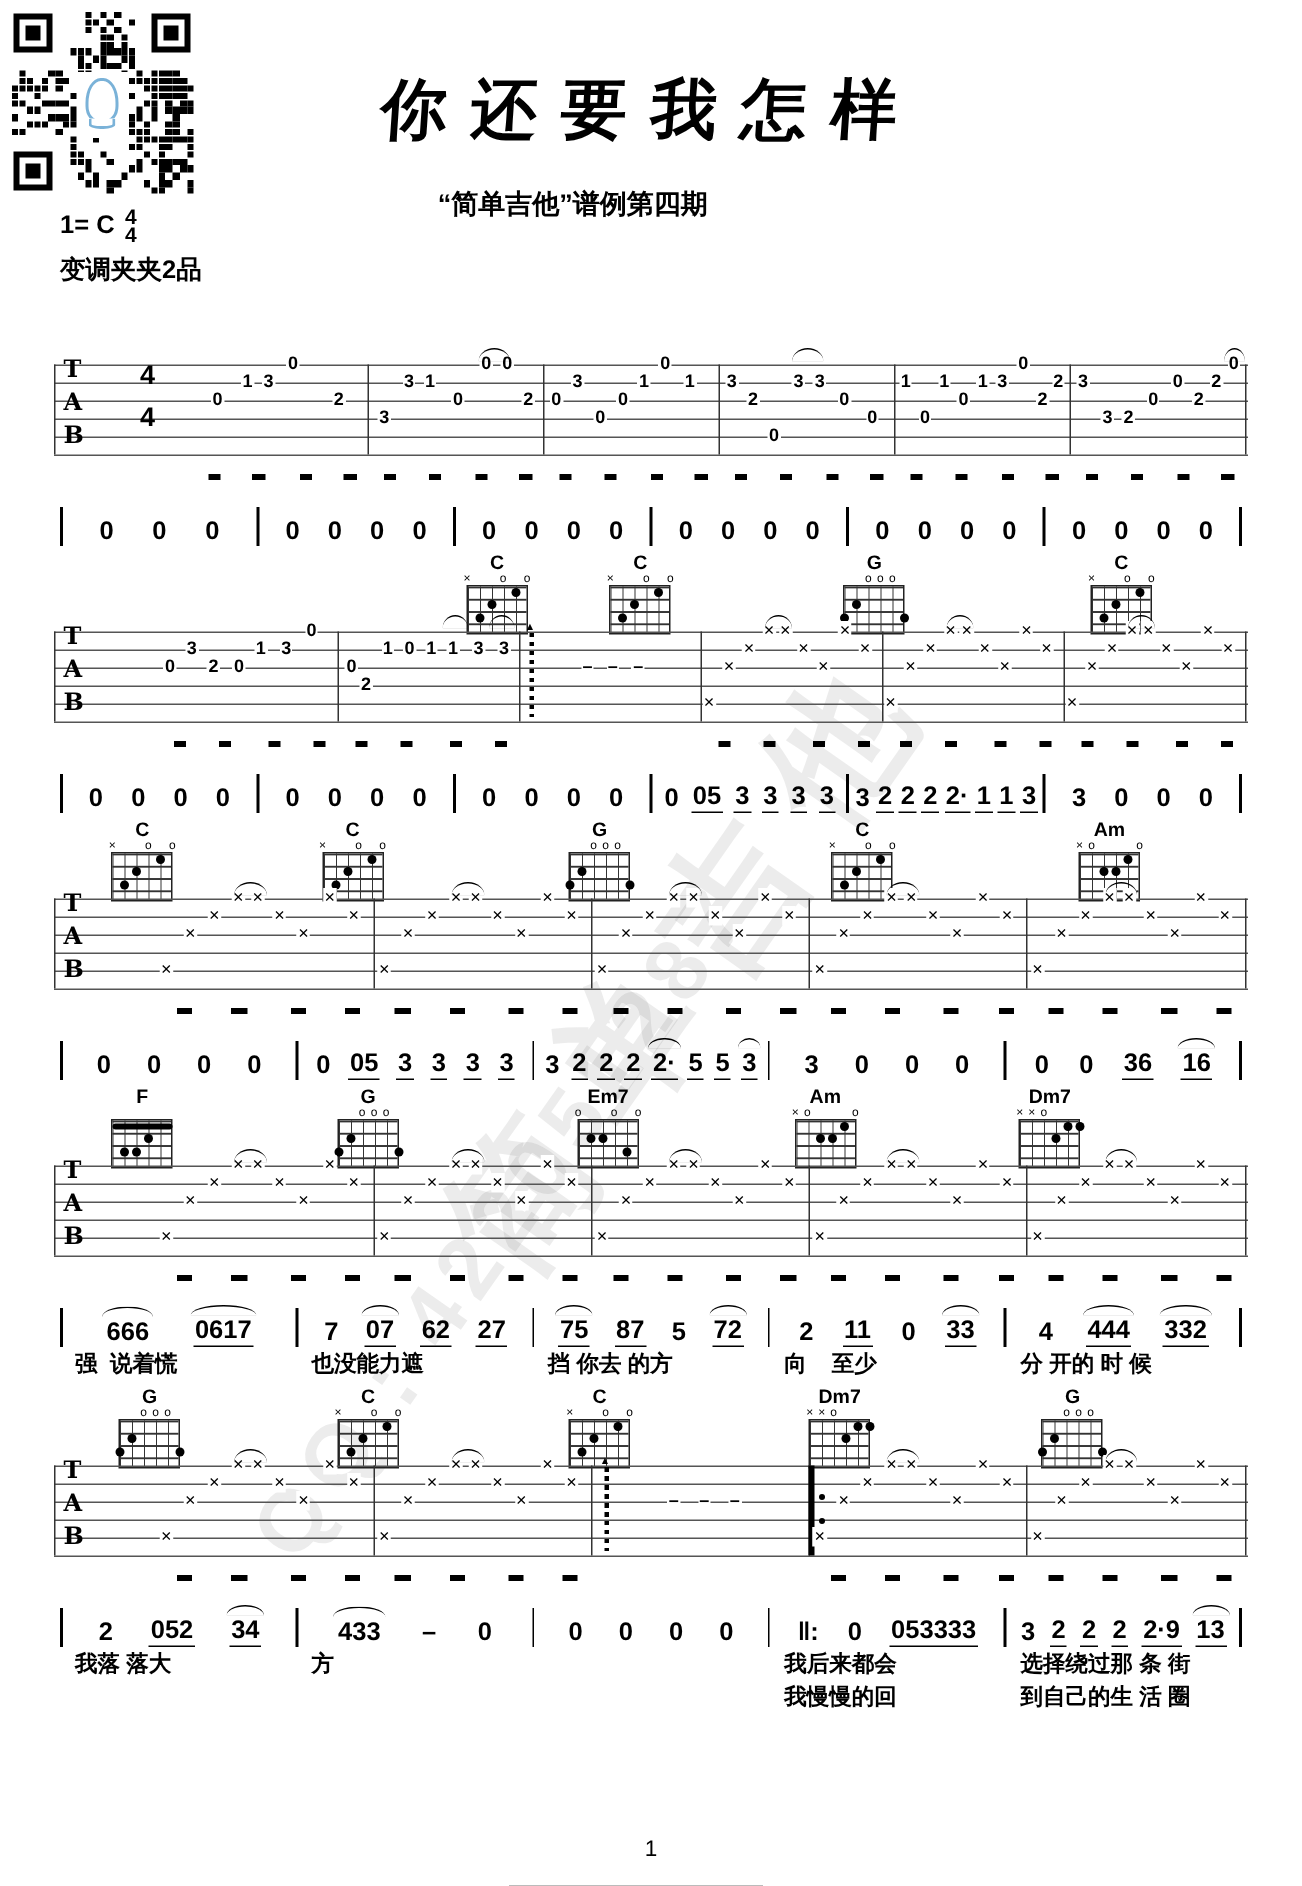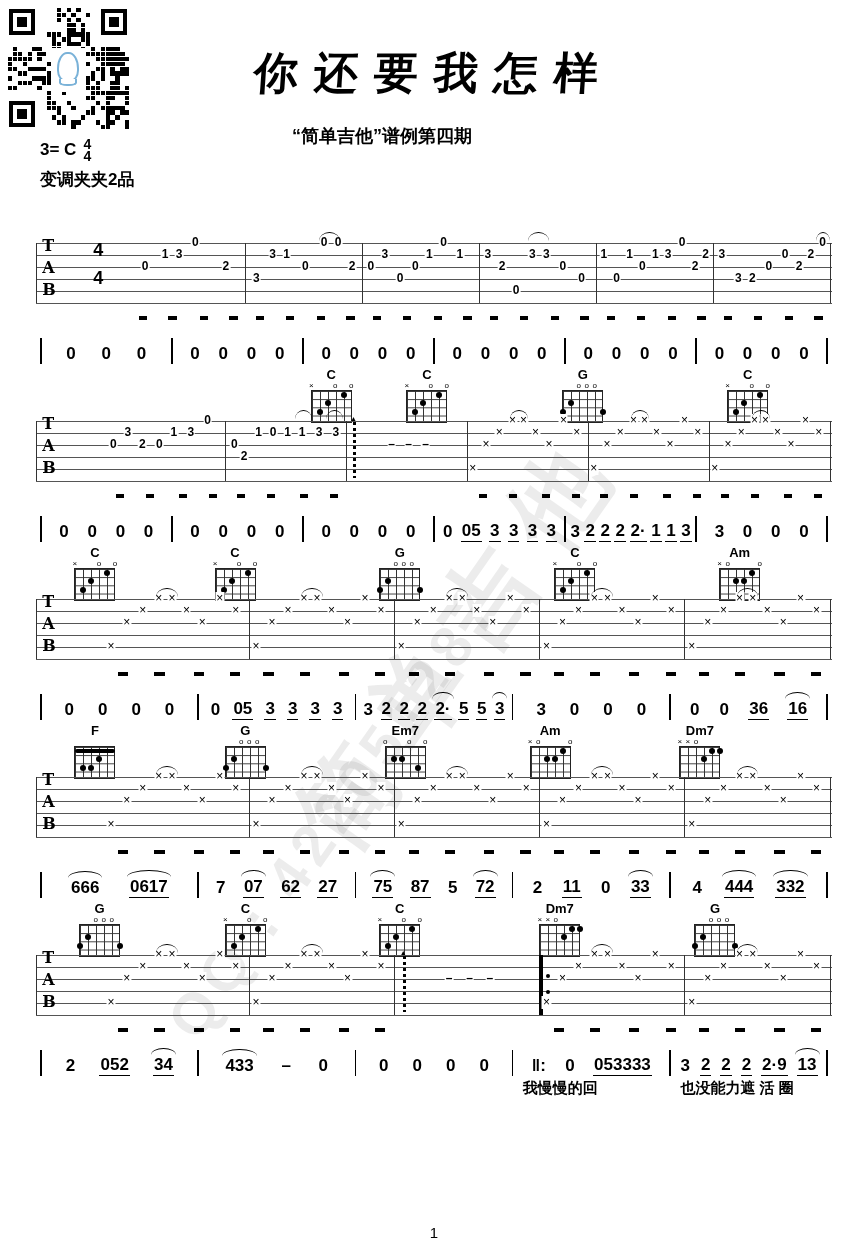--- a/index.html
+++ b/index.html
@@ -267,21 +267,21 @@
       <div class="cell" style="left: 63.44px; top: 117.12px; width: 4.28px; height: 4.28px;"></div>
       <div class="cell" style="left: 92.72px; top: 117.12px; width: 4.28px; height: 4.28px;"></div>
       <div class="cell" style="left: 97.6px; top: 117.12px; width: 4.28px; height: 4.28px;"></div>
       <div class="cell" style="left: 117.12px; top: 117.12px; width: 4.28px; height: 4.28px;"></div>
       <div class="finder" style="left: 1px; top: 1px;"></div>
       <div class="finder" style="left: 93px; top: 1px;"></div>
       <div class="finder" style="left: 1px; top: 93px;"></div>
     </div>
 
   <div class="keyline">
-    <span>3= C</span>
+    <span>1= C</span>
     <span class="frac">
       <span>4</span>
       <span>4</span>
     </span>
   </div>
   <div class="capo">变调夹夹2品</div>
 
   <div class="title">你还要我怎样</div>
   <div class="subtitle">“简单吉他”谱例第四期</div>
 
@@ -1001,20 +1001,27 @@
             <span class="jtok u">33<span class="tarc"></span></span>
           </div>
           <div class="jbar"></div>
           <div class="jm">
             <span class="jtok">4</span>
             <span class="jtok u">444<span class="tarc"></span></span>
             <span class="jtok u">332<span class="tarc"></span></span>
           </div>
           <div class="jbar"></div>
         </div>
+        <div class="lrow">
+          <div class="lc">强  说着慌</div>
+          <div class="lc">也没能力遮</div>
+          <div class="lc">挡 你去 的方</div>
+          <div class="lc">向    至少</div>
+          <div class="lc">分 开的 时 候</div>
+        </div>
       </div>
       <div class="system">
         <div class="crow">
           <div class="chord" style="left: 8%;">
             <div class="cname">G</div>
             <div class="cmarks">
               <span style="left: 40%;">o</span>
               <span style="left: 60%;">o</span>
               <span style="left: 80%;">o</span>
             </div>
@@ -1188,23 +1195,30 @@
             <span class="jtok">3</span>
             <span class="jtok u">2</span>
             <span class="jtok u">2</span>
             <span class="jtok u">2</span>
             <span class="jtok u">2·9</span>
             <span class="jtok u">13<span class="tarc"></span></span>
           </div>
           <div class="jbar"></div>
         </div>
         <div class="lrow">
+          <div class="lc">我落 落大</div>
+          <div class="lc">方</div>
+          <div class="lc"></div>
+          <div class="lc">我后来都会</div>
+          <div class="lc">选择绕过那 条 街</div>
+        </div>
+        <div class="lrow">
           <div class="lc"></div>
           <div class="lc"></div>
           <div class="lc"></div>
           <div class="lc">我慢慢的回</div>
-          <div class="lc">也没能力遮 活 圈</div>
+          <div class="lc">到自己的生 活 圈</div>
         </div>
       </div>
     </div>
 
   <div class="pageno">1</div>
 </div>
 
 </body></html>

